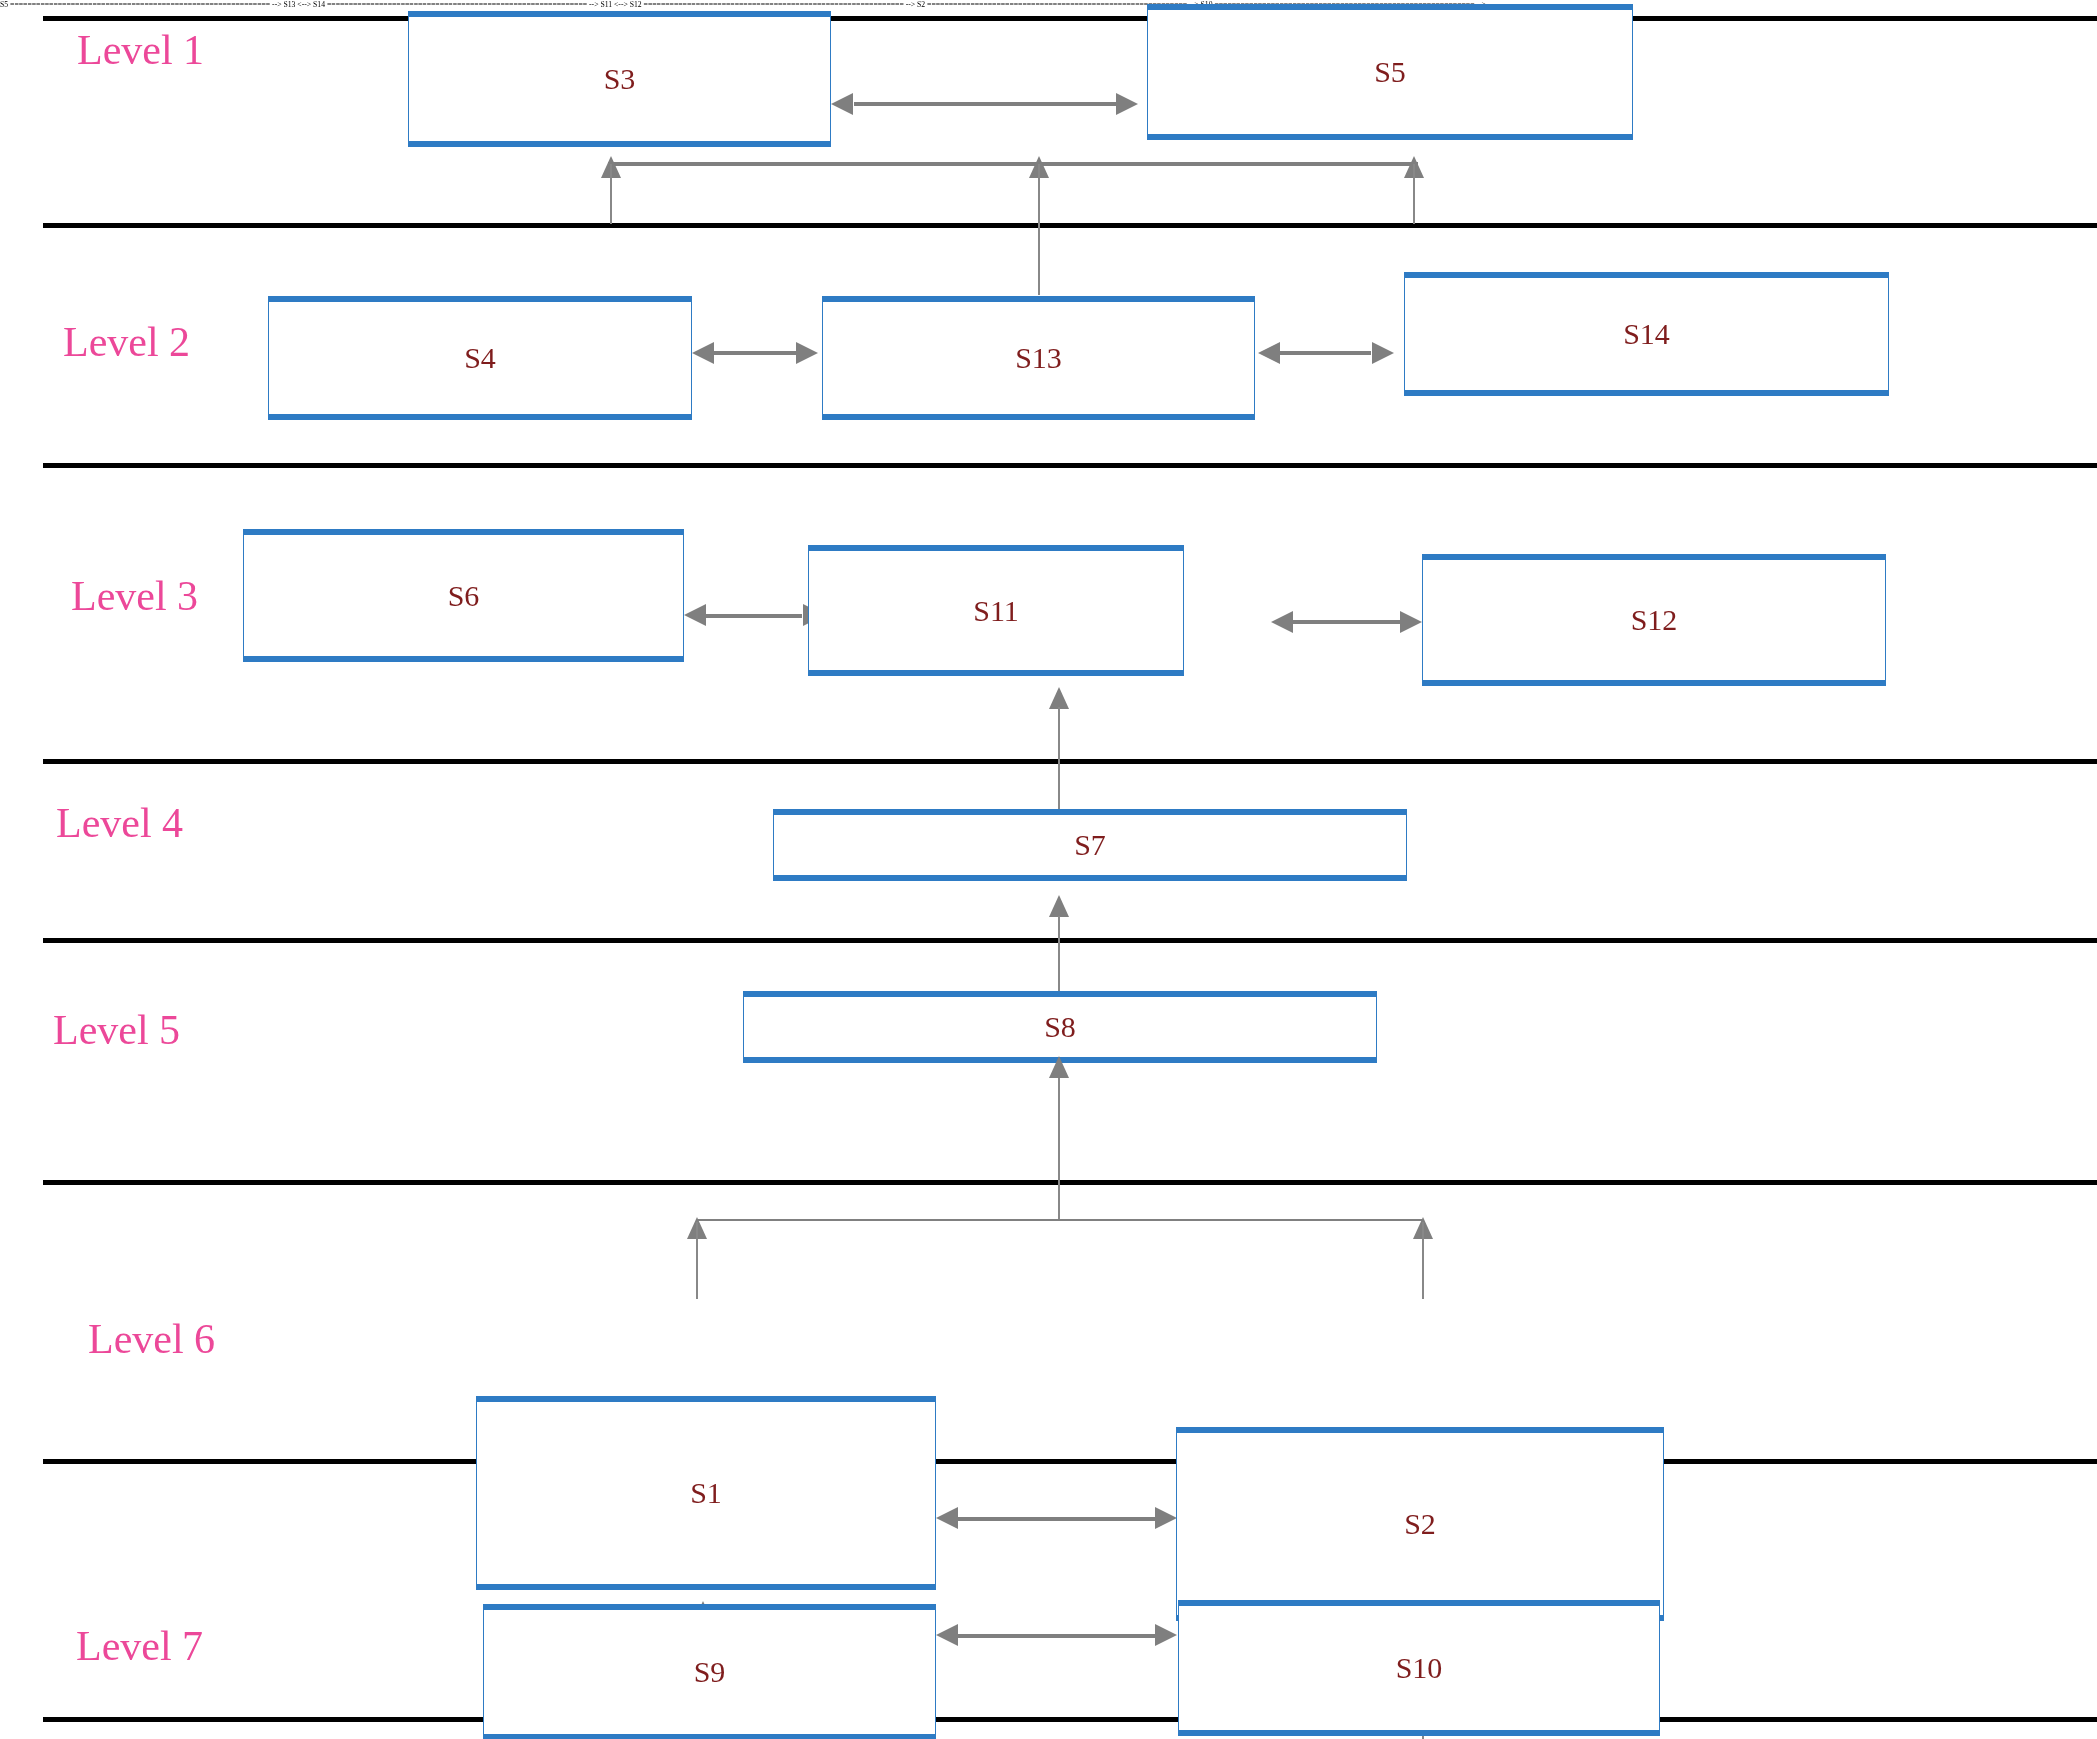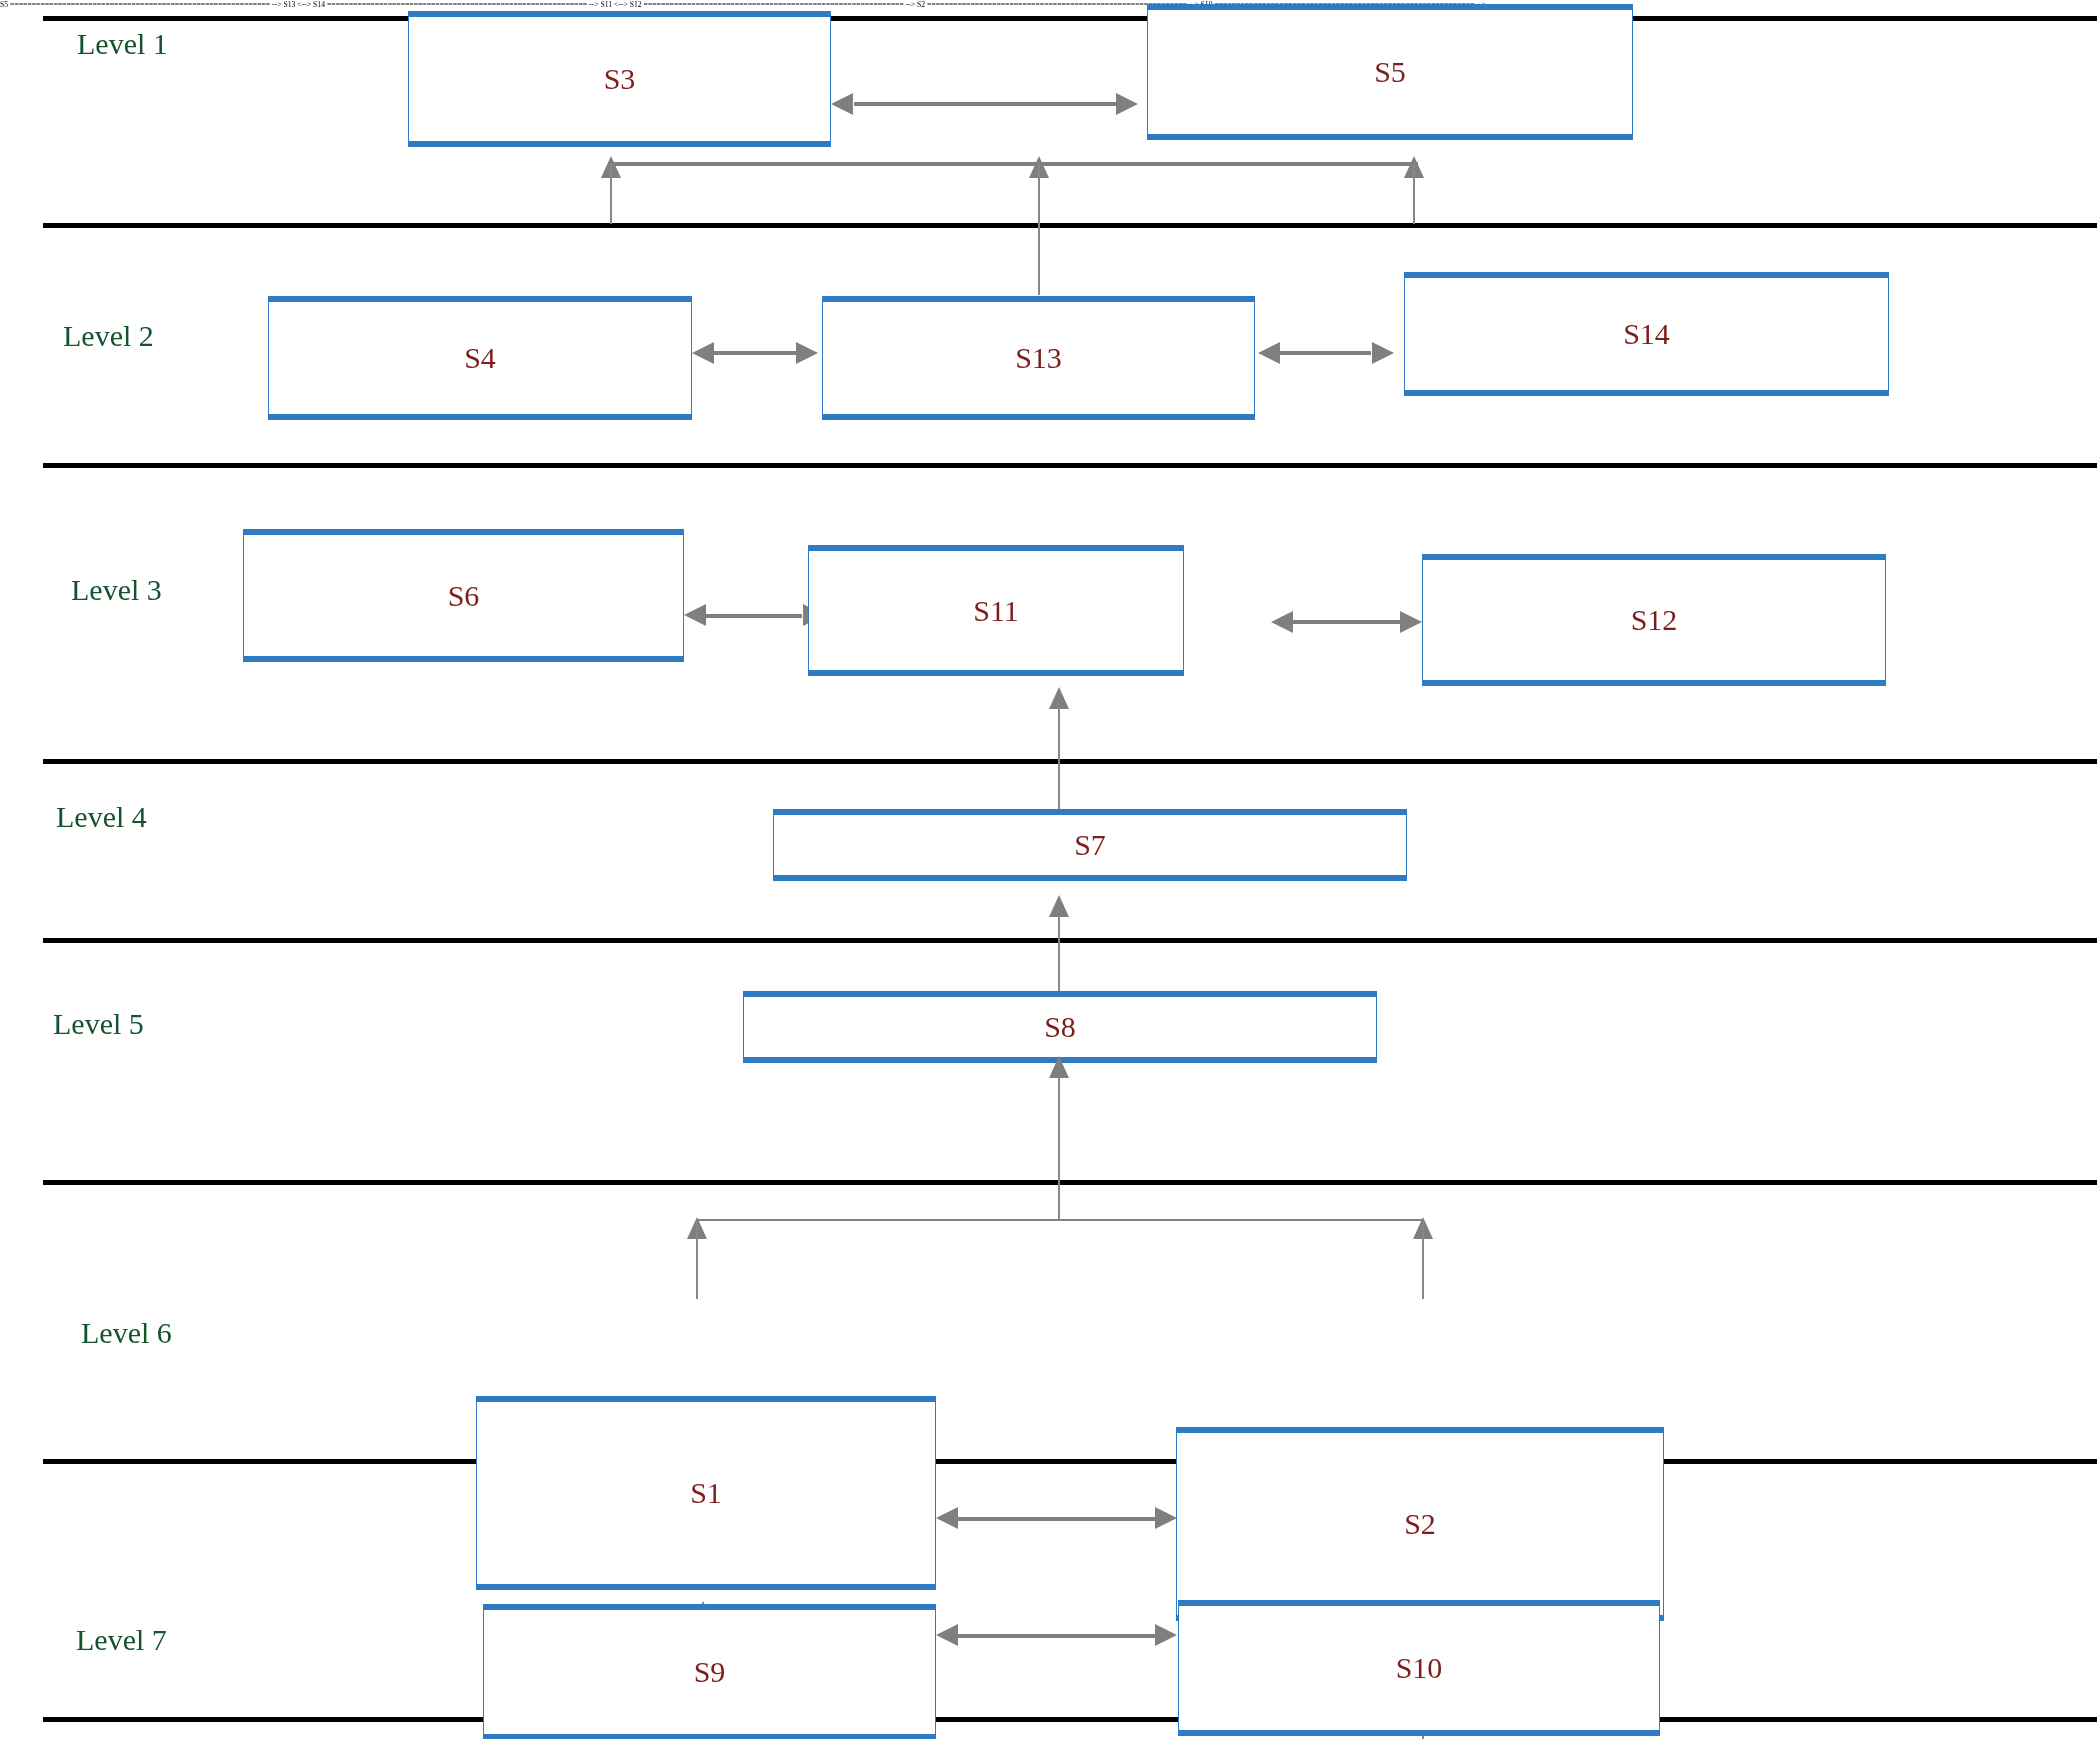--- a/index.html
+++ b/index.html
@@ -18,22 +18,22 @@
   
   .divider {
     position: absolute;
     background: #000000;
     height: 4.8px;
   }
   
   .level-label {
     position: absolute;
     font-family: "Liberation Serif", "DejaVu Serif", serif;
-    font-size: 30px;
-    color: #14532d;
+    font-size: 42px;
+    color: #ec4899;
     white-space: nowrap;
     line-height: 1;
   }
   
   .node {
     position: absolute;
     box-sizing: border-box;
     background: #ffffff;
     border: 1.9px solid #2E7BC4;
     border-top-width: 6.7px;
@@ -96,21 +96,21 @@
   <div class="divider" style="left:43px;  top:1180px; width:2054px;"></div>
   <div class="divider" style="left:43px;  top:1459px; width:2054px;"></div>
   <div class="divider" style="left:43px;  top:1717px; width:2054px;"></div>
 
   
   <div class="level-label" style="left:77px; top:29px;">Level 1</div>
   <div class="level-label" style="left:63px; top:321px;">Level 2</div>
   <div class="level-label" style="left:71px; top:575px;">Level 3</div>
   <div class="level-label" style="left:56px; top:802px;font-family:Liberation Serif, serif;">Level 4</div>
   <div class="level-label" style="left:53px; top:1009px;">Level 5</div>
-  <div class="level-label" style="left:81px; top:1318px;font-family:Liberation Serif, serif;">Level 6</div>
+  <div class="level-label" style="left:88px; top:1318px;font-family:Liberation Serif, serif;">Level 6</div>
   <div class="level-label" style="left:76px; top:1625px;">Level 7</div>
 
     S5
        ============================================================ --&gt;
   
   <div class="seg-h" style="left:854px; top:102px; width:262px;"></div>
   <div class="arrow left" style="left:831px; top:93px;"></div>
   <div class="arrow right" style="left:1116px; top:93px;"></div>
 
   <div class="node" style="left:408px; top:10.6px; width:423px; height:136px;">

